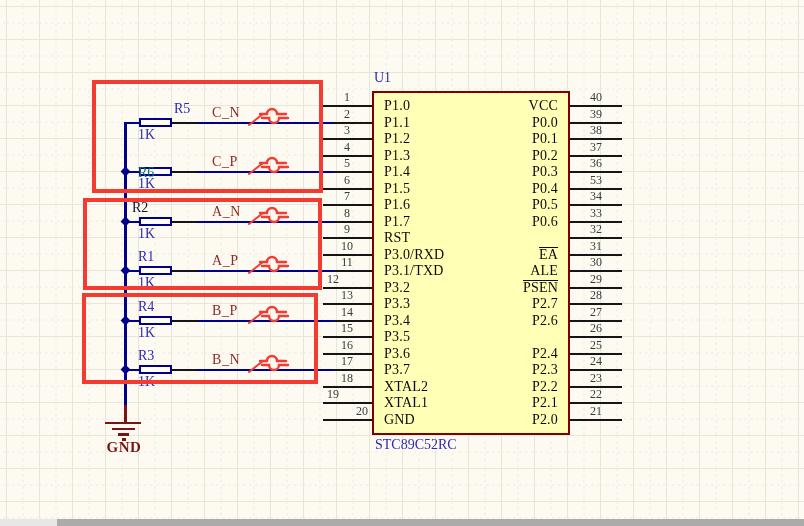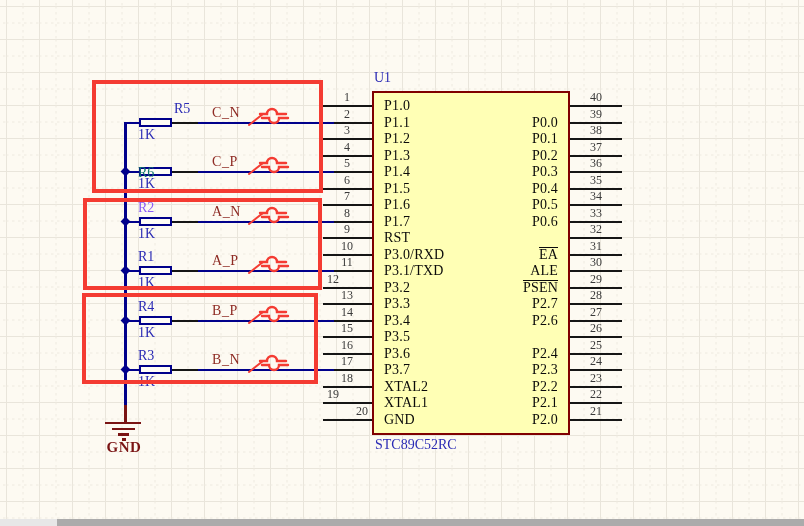--- a/index.html
+++ b/index.html
@@ -90,34 +90,35 @@
       <div class="pnum" style="position: absolute; left: 327px; top: 370.5px; width: 40px; text-align: center; z-index: 3;">18</div>
       <div class="pname" style="position: absolute; left: 384px; top: 377.5px; z-index: 3;">XTAL2</div>
       <div style="position: absolute; left: 323px; top: 402px; width: 49px; height: 2px; background: rgb(21, 21, 21); z-index: 2;"></div>
       <div class="pnum" style="position: absolute; left: 327px; top: 387px; width: 40px; text-align: left; z-index: 3;">19</div>
       <div class="pname" style="position: absolute; left: 384px; top: 394px; z-index: 3;">XTAL1</div>
       <div style="position: absolute; left: 323px; top: 418.5px; width: 49px; height: 2px; background: rgb(21, 21, 21); z-index: 2;"></div>
       <div class="pnum" style="position: absolute; left: 342px; top: 403.5px; width: 40px; text-align: center; z-index: 3;">20</div>
       <div class="pname" style="position: absolute; left: 384px; top: 410.5px; z-index: 3;">GND</div>
       <div style="position: absolute; left: 570px; top: 105px; width: 52px; height: 2px; background: rgb(21, 21, 21); z-index: 2;"></div>
       <div class="pnum" style="position: absolute; left: 576px; top: 90px; width: 40px; text-align: center; z-index: 3;">40</div>
+      <div class="pname" style="position: absolute; left: 430px; top: 97px; width: 128px; text-align: right; z-index: 3;">VCC</div>
       <div style="position: absolute; left: 570px; top: 121.5px; width: 52px; height: 2px; background: rgb(21, 21, 21); z-index: 2;"></div>
       <div class="pnum" style="position: absolute; left: 576px; top: 106.5px; width: 40px; text-align: center; z-index: 3;">39</div>
       <div class="pname" style="position: absolute; left: 430px; top: 113.5px; width: 128px; text-align: right; z-index: 3;">P0.0</div>
       <div style="position: absolute; left: 570px; top: 138px; width: 52px; height: 2px; background: rgb(21, 21, 21); z-index: 2;"></div>
       <div class="pnum" style="position: absolute; left: 576px; top: 123px; width: 40px; text-align: center; z-index: 3;">38</div>
       <div class="pname" style="position: absolute; left: 430px; top: 130px; width: 128px; text-align: right; z-index: 3;">P0.1</div>
       <div style="position: absolute; left: 570px; top: 154.5px; width: 52px; height: 2px; background: rgb(21, 21, 21); z-index: 2;"></div>
       <div class="pnum" style="position: absolute; left: 576px; top: 139.5px; width: 40px; text-align: center; z-index: 3;">37</div>
       <div class="pname" style="position: absolute; left: 430px; top: 146.5px; width: 128px; text-align: right; z-index: 3;">P0.2</div>
       <div style="position: absolute; left: 570px; top: 171px; width: 52px; height: 2px; background: rgb(21, 21, 21); z-index: 2;"></div>
       <div class="pnum" style="position: absolute; left: 576px; top: 156px; width: 40px; text-align: center; z-index: 3;">36</div>
       <div class="pname" style="position: absolute; left: 430px; top: 163px; width: 128px; text-align: right; z-index: 3;">P0.3</div>
       <div style="position: absolute; left: 570px; top: 187.5px; width: 52px; height: 2px; background: rgb(21, 21, 21); z-index: 2;"></div>
-      <div class="pnum" style="position: absolute; left: 576px; top: 172.5px; width: 40px; text-align: center; z-index: 3;">35</div>
+      <div class="pnum" style="position: absolute; left: 576px; top: 172.5px; width: 40px; text-align: center; z-index: 3;">53</div>
       <div class="pname" style="position: absolute; left: 430px; top: 179.5px; width: 128px; text-align: right; z-index: 3;">P0.4</div>
       <div style="position: absolute; left: 570px; top: 204px; width: 52px; height: 2px; background: rgb(21, 21, 21); z-index: 2;"></div>
       <div class="pnum" style="position: absolute; left: 576px; top: 189px; width: 40px; text-align: center; z-index: 3;">34</div>
       <div class="pname" style="position: absolute; left: 430px; top: 196px; width: 128px; text-align: right; z-index: 3;">P0.5</div>
       <div style="position: absolute; left: 570px; top: 220.5px; width: 52px; height: 2px; background: rgb(21, 21, 21); z-index: 2;"></div>
       <div class="pnum" style="position: absolute; left: 576px; top: 205.5px; width: 40px; text-align: center; z-index: 3;">33</div>
       <div class="pname" style="position: absolute; left: 430px; top: 212.5px; width: 128px; text-align: right; z-index: 3;">P0.6</div>
       <div style="position: absolute; left: 570px; top: 237px; width: 52px; height: 2px; background: rgb(21, 21, 21); z-index: 2;"></div>
       <div class="pnum" style="position: absolute; left: 576px; top: 222px; width: 40px; text-align: center; z-index: 3;">32</div>
       <div style="position: absolute; left: 570px; top: 253.5px; width: 52px; height: 2px; background: rgb(21, 21, 21); z-index: 2;"></div>
@@ -171,21 +172,21 @@
       <div class="nlabel" style="position: absolute; left: 212px; top: 154px; color: rgb(142, 43, 36); z-index: 3;">C_P</div>
       <div style="position: absolute; left: 122px; top: 168px; width: 7px; height: 7px; background: rgb(0, 0, 139); transform: rotate(45deg); z-index: 2;"></div>
       <div style="position: absolute; left: 246px; top: 155px; width: 46px; height: 20px; z-index: 4;"><svg width="46" height="20" viewBox="0 0 46 20">
           <path d="M3 19 L17 8" stroke="#F43B32" stroke-width="2" fill="none" stroke-linecap="round"></path>
           <path d="M14 8 h7 a5 5 0 0 1 10 0 h9" stroke="#F43B32" stroke-width="2.4" fill="none" stroke-linecap="round"></path>
           <path d="M16 12 h7 a5 5 0 0 0 10 0 h9" stroke="#F43B32" stroke-width="2.4" fill="none" stroke-linecap="round"></path>
         </svg></div>
       <div style="position: absolute; left: 125px; top: 220.5px; width: 209px; height: 2px; background: rgb(0, 0, 139); z-index: 1;"></div>
       <div style="position: absolute; left: 172px; top: 220.5px; width: 26px; height: 2px; background: rgb(21, 21, 21); z-index: 1;"></div>
       <div style="position: absolute; left: 139px; top: 216.5px; width: 33px; height: 9px; border: 2px solid rgb(0, 0, 139); background: rgb(254, 252, 245); z-index: 2;"></div>
-      <div class="blue" style="position: absolute; left: 138px; top: 200.5px; color: #8b5cf6; z-index: 3;">R2</div>
+      <div class="blue" style="position: absolute; left: 132px; top: 200.5px; color: #0f172a; z-index: 3;">R2</div>
       <div class="blue" style="position: absolute; left: 138px; top: 226.5px; color: rgb(43, 43, 181); z-index: 3;">1K</div>
       <div class="nlabel" style="position: absolute; left: 212px; top: 203.5px; color: rgb(142, 43, 36); z-index: 3;">A_N</div>
       <div style="position: absolute; left: 122px; top: 217.5px; width: 7px; height: 7px; background: rgb(0, 0, 139); transform: rotate(45deg); z-index: 2;"></div>
       <div style="position: absolute; left: 246px; top: 204.5px; width: 46px; height: 20px; z-index: 4;"><svg width="46" height="20" viewBox="0 0 46 20">
           <path d="M3 19 L17 8" stroke="#F43B32" stroke-width="2" fill="none" stroke-linecap="round"></path>
           <path d="M14 8 h7 a5 5 0 0 1 10 0 h9" stroke="#F43B32" stroke-width="2.4" fill="none" stroke-linecap="round"></path>
           <path d="M16 12 h7 a5 5 0 0 0 10 0 h9" stroke="#F43B32" stroke-width="2.4" fill="none" stroke-linecap="round"></path>
         </svg></div>
       <div style="position: absolute; left: 125px; top: 270px; width: 209px; height: 2px; background: rgb(0, 0, 139); z-index: 1;"></div>
       <div style="position: absolute; left: 172px; top: 270px; width: 26px; height: 2px; background: rgb(21, 21, 21); z-index: 1;"></div>

